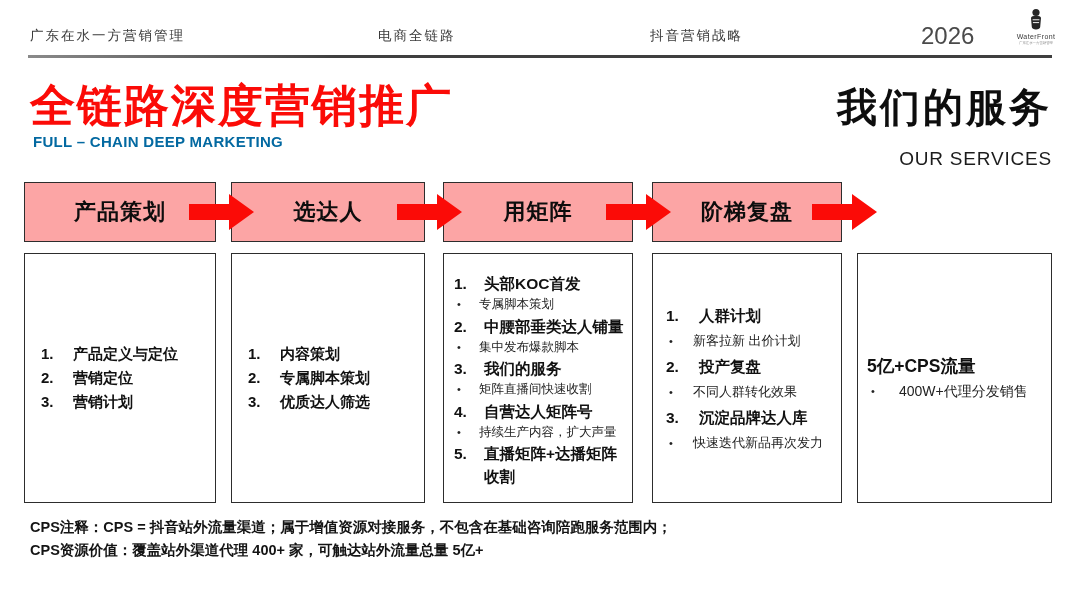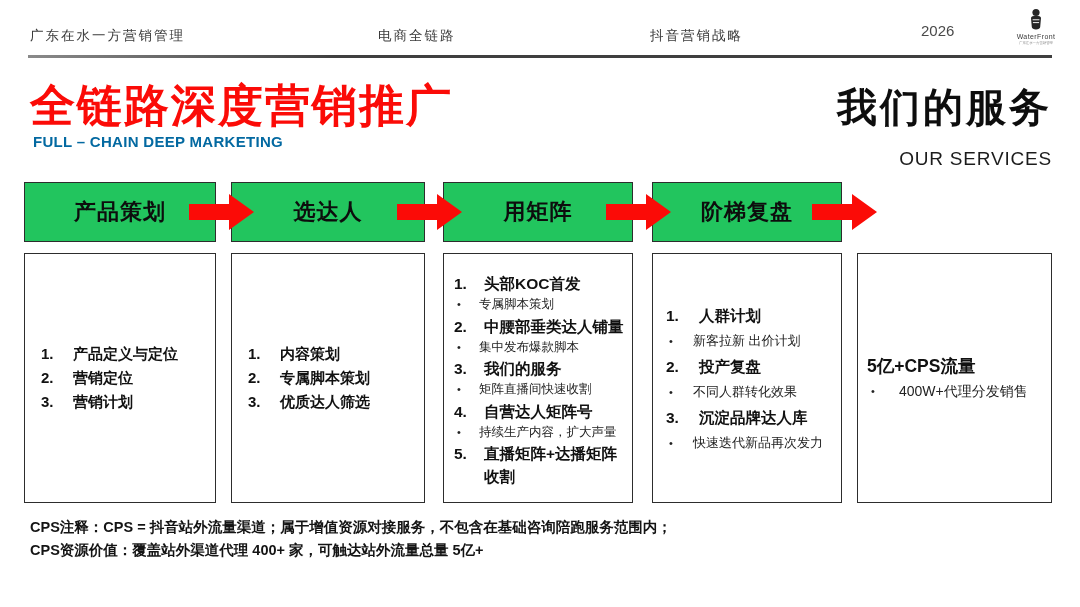--- a/index.html
+++ b/index.html
@@ -7,38 +7,38 @@
     width:1080px;height:607px;background:#ffffff;position:relative;overflow:hidden;
     font-family:"Liberation Sans","DejaVu Sans",sans-serif;color:#111;
   }
   .slide{position:absolute;inset:0;}
 
   
   .nav-item{position:absolute;top:27px;font-size:13.5px;letter-spacing:2px;color:#3a3a3a;white-space:nowrap;}
   .nav-1{left:30px;}
   .nav-2{left:378px;}
   .nav-3{left:650px;text-align:center;}
-  .year{position:absolute;left:921px;top:22px;font-size:15px;color:#4a4a4a;}
+  .year{position:absolute;left:921px;top:22px;font-size:24px;color:#4a4a4a;}
   .logo{position:absolute;left:1008px;top:8px;width:56px;text-align:center;line-height:1;}
   .logo svg{display:block;margin:0 auto;}
   .logo-text{font-size:7px;color:#3a3a3a;letter-spacing:0.4px;margin-top:1px;}
   .logo-sub{font-size:4px;color:#8a8a8a;margin-top:1px;white-space:nowrap;transform:scale(.85);transform-origin:center top;}
 
   .divider{position:absolute;left:28px;width:1024px;top:55px;height:3px;
     background:linear-gradient(to right,#8a8a8a,#3f3f3f 30%,#3f3f3f);}
 
   
   .title-main{position:absolute;left:30px;top:76px;font-size:45px;font-weight:bold;color:#fb0b07;letter-spacing:2px;white-space:nowrap;}
   .title-sub{position:absolute;left:33px;top:133px;font-size:15px;font-weight:bold;color:#0369a1;letter-spacing:0.3px;white-space:nowrap;}
   .services{position:absolute;right:28px;top:80px;text-align:right;}
   .services-main{font-size:40px;font-weight:bold;color:#0d0d0d;letter-spacing:3px;white-space:nowrap;}
   .services-sub{font-size:19px;color:#1c1c1c;letter-spacing:0.8px;margin-top:13px;white-space:nowrap;}
 
   
-  .col-header{position:absolute;top:182px;height:60px;border:1.5px solid #2d2d2d;background:#22c55e;
+  .col-header{position:absolute;top:182px;height:60px;border:1.5px solid #2d2d2d;background:#fca5a5;
     display:flex;align-items:center;justify-content:center;font-size:22px;font-weight:bold;color:#0d0d0d;
     box-sizing:border-box;letter-spacing:1px;white-space:nowrap;z-index:1;}
   .col-body{position:absolute;top:253px;height:250px;border:1.5px solid #2d2d2d;background:#fff;
     box-sizing:border-box;display:flex;flex-direction:column;z-index:1;}
 
   .c0{left:24px;width:192px;}
   .c1{left:231px;width:194px;}
   .c2{left:443px;width:190px;}
   .c3{left:652px;width:190px;}
   .c4{left:857px;width:195px;}

